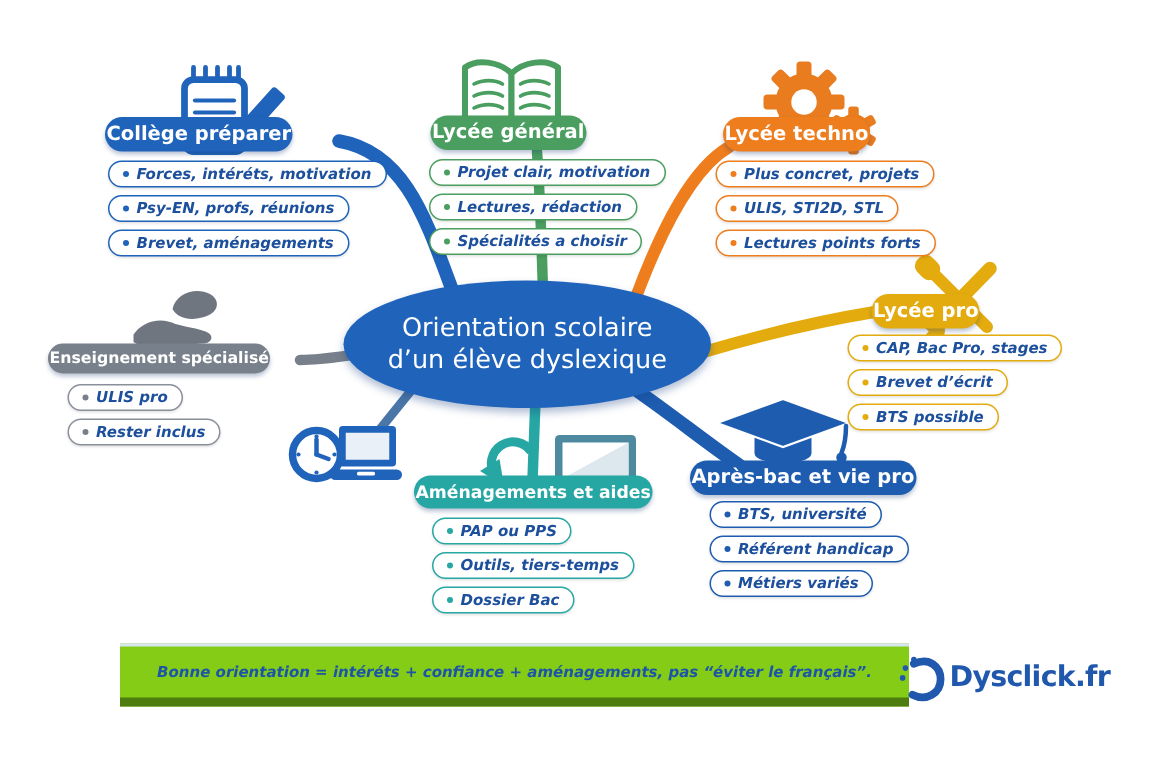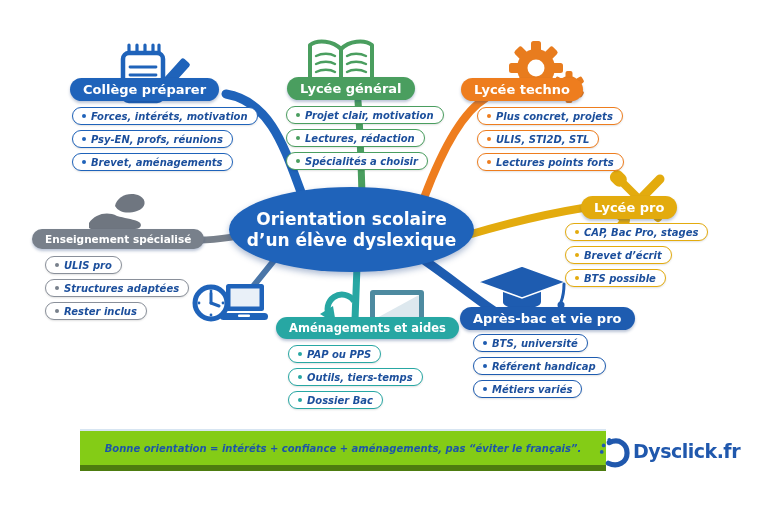--- a/index.html
+++ b/index.html
@@ -2,38 +2,38 @@
 <html><head>
 <meta charset="utf-8">
 <style>
   html,body{margin:0;padding:0;background:#fff;}
   #canvas{position:relative;width:768px;height:512px;background:#ffffff;overflow:hidden;
           font-family:"DejaVu Sans","Liberation Sans",sans-serif;}
   #connectors{position:absolute;left:0;top:0;z-index:1;}
   .icon{position:absolute;z-index:2;}
   .icon svg{overflow:visible;display:block;}
   .hpill{position:absolute;z-index:3;display:flex;align-items:center;justify-content:center;
-         padding:4px 13px;border-radius:999px;color:#fff;font-weight:bold;font-size:13px;
+         padding:4px 1px;border-radius:999px;color:#fff;font-weight:bold;font-size:13px;
          white-space:nowrap;box-shadow:0 2px 3px rgba(25,60,120,.3);}
   .stack{position:absolute;z-index:3;display:flex;flex-direction:column;align-items:flex-start;gap:5px;font-style:italic;}
   .ipill{display:inline-flex;align-items:center;gap:5px;background:#fff;border:1.6px solid #999;
          border-radius:999px;padding:2.5px 9px;font-size:10px;font-weight:bold;color:#1c4f9c;
          white-space:nowrap;box-shadow:0 1px 2px rgba(0,0,0,.12);}
   .dot{width:4px;height:4px;border-radius:50%;flex:none;background:#1c4f9c;}
   
   .c-college{background:#1f63ba}.b-college{border-color:#1f63ba}.b-college .dot{background:#1f63ba}
   .c-general{background:#4a9e5f}.b-general{border-color:#4a9e5f}.b-general .dot{background:#4a9e5f}
   .c-techno{background:#ee7d1e}.b-techno{border-color:#ee7d1e}.b-techno .dot{background:#ee7d1e}
   .c-pro{background:#e3ab0e}.b-pro{border-color:#e3ab0e}.b-pro .dot{background:#e3ab0e}
   .c-specialise{background:#78808b;font-size:10.5px}.b-specialise{border-color:#8a909a}.b-specialise .dot{background:#78808b}
   .c-amenagements{background:#27a7a3;font-size:11.5px}.b-amenagements{border-color:#27a7a3}.b-amenagements .dot{background:#27a7a3}
   .c-apresbac{background:#1e5cb0}.b-apresbac{border-color:#1e5cb0}.b-apresbac .dot{background:#1e5cb0}
   .center-ellipse{position:absolute;left:229px;top:187px;width:245px;height:85px;background:#1f63ba;
          border-radius:50%;display:flex;flex-direction:column;align-items:center;justify-content:center;
-         color:#fff;font-weight:bold;font-size:17px;line-height:1.22;text-align:center;z-index:3;
+         color:#fff;font-weight:normal;font-size:17px;line-height:1.22;text-align:center;z-index:3;
          box-shadow:0 3px 6px rgba(20,60,130,.35);}
   .banner{position:absolute;left:80px;top:429px;width:526px;height:34px;z-index:3;
          display:flex;align-items:center;justify-content:center;background:#84cc16;
          border-top:2px solid #d7e5f2;border-bottom:6px solid #4d7c0f;
          color:#1c55a8;font-size:10px;font-weight:bold;font-style:italic;white-space:nowrap;text-align:right;}
   .logo{position:absolute;left:598px;top:433px;z-index:3;display:flex;align-items:center;gap:5px;}
   .logo-text{font-size:19px;font-weight:bold;color:#2058ad;letter-spacing:-0.5px;text-align:right;}
 </style>
 </head>
 <body>
@@ -200,21 +200,21 @@
     <div class="ipill b-general">
         <span class="dot"></span>
         <span>Lectures, rédaction</span>
       </div>
     <div class="ipill b-general">
         <span class="dot"></span>
         <span>Spécialités a choisir</span>
       </div>
   </div>
 
-  <div class="hpill c-techno" style="left:461px;top:78px">Lycée techno</div>
+  <div class="hpill c-techno" style="left:482px;top:78px">Lycée techno</div>
   <div class="stack" style="left:477px;top:107px">
     <div class="ipill b-techno">
         <span class="dot"></span>
         <span>Plus concret, projets</span>
       </div>
     <div class="ipill b-techno">
         <span class="dot"></span>
         <span>ULIS, STI2D, STL</span>
       </div>
     <div class="ipill b-techno">
@@ -237,24 +237,20 @@
         <span class="dot"></span>
         <span>BTS possible</span>
       </div>
   </div>
 
   <div class="hpill c-specialise" style="left:32px;top:229px">Enseignement spécialisé</div>
   <div class="stack" style="left:45px;top:256px">
     <div class="ipill b-specialise">
         <span class="dot"></span>
         <span>ULIS pro</span>
-      </div>
-    <div class="ipill b-specialise">
-        <span class="dot"></span>
-        <span>Structures adaptées</span>
       </div>
     <div class="ipill b-specialise">
         <span class="dot"></span>
         <span>Rester inclus</span>
       </div>
   </div>
 
   <div class="hpill c-amenagements" style="left:276px;top:317px">Aménagements et aides</div>
   <div class="stack" style="left:288px;top:345px">
     <div class="ipill b-amenagements">

